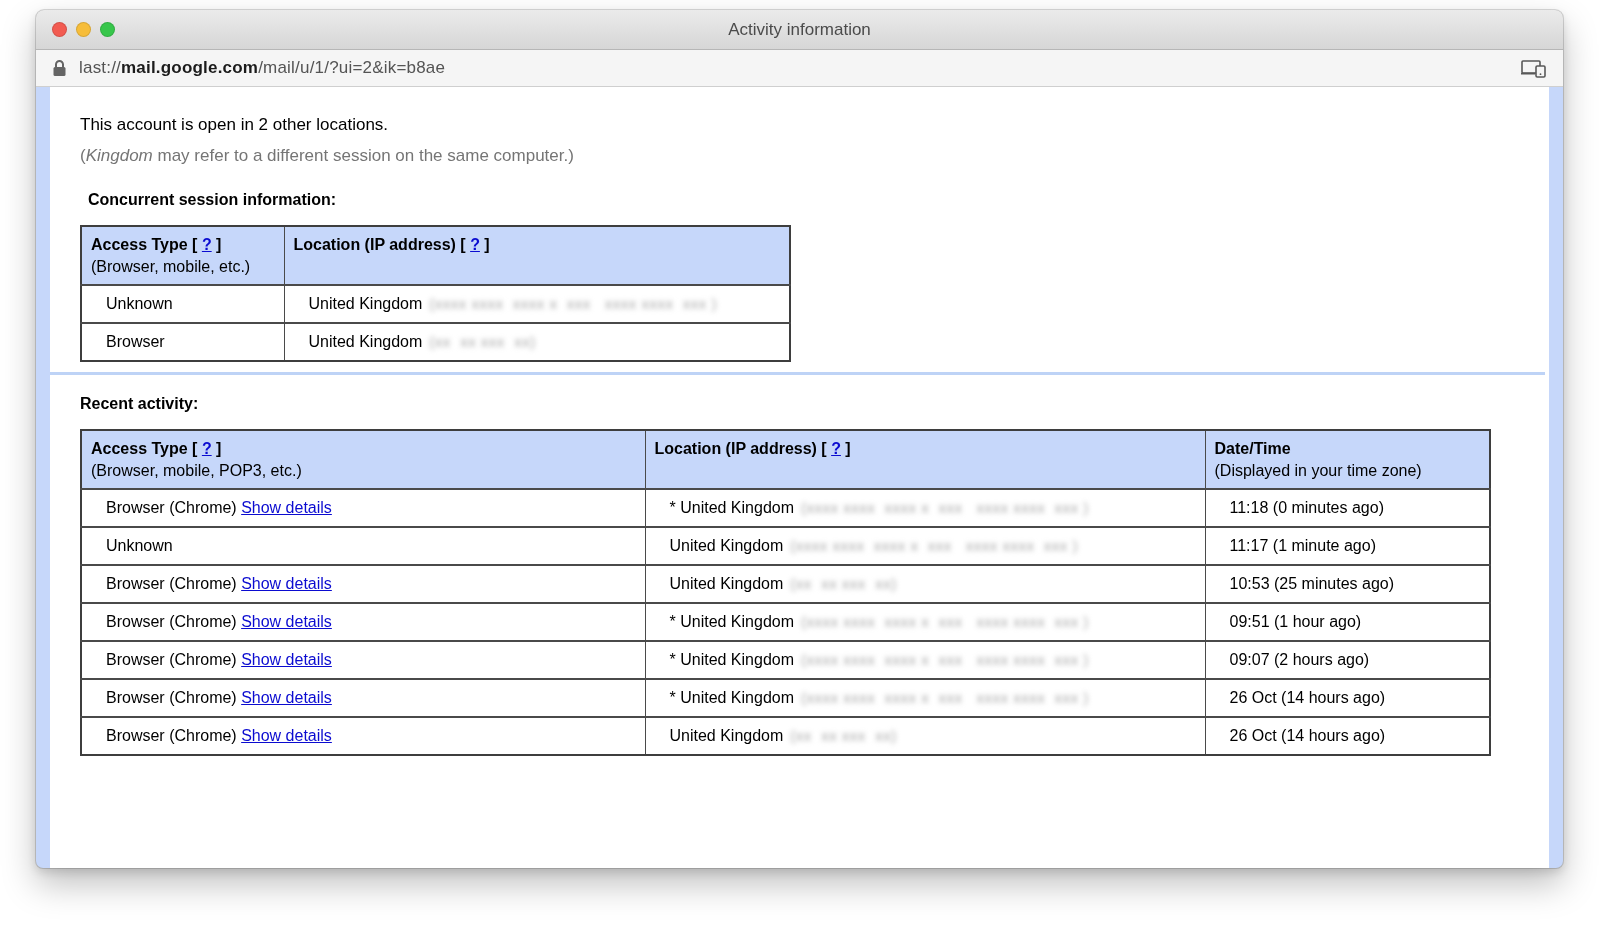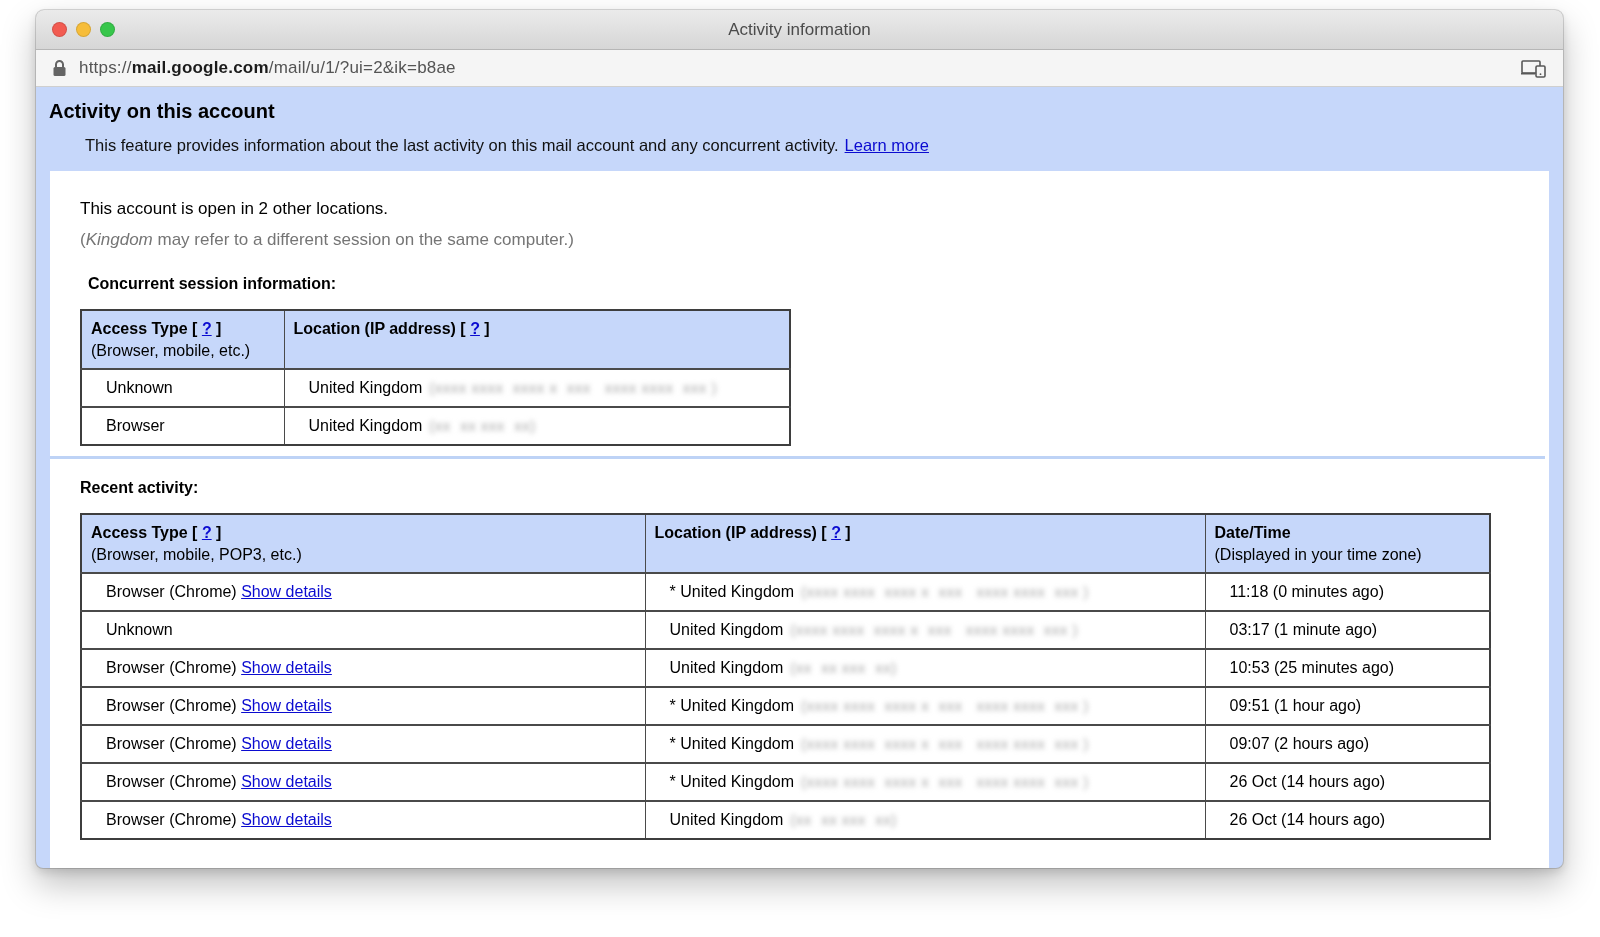--- a/index.html
+++ b/index.html
@@ -76,37 +76,33 @@
     <div class="win-title">Activity information</div>
   </div>
 
   <div class="urlbar">
     <span class="lock">
       <svg width="15" height="18" viewBox="0 0 15 18">
         <rect x="1.5" y="8" width="12" height="9" rx="1.5" fill="#646464"></rect>
         <path d="M4 8 V5.5 a3.5 3.5 0 0 1 7 0 V8" fill="none" stroke="#646464" stroke-width="2"></path>
       </svg>
     </span>
-    <span class="url"><span class="proto">https://</span><span class="domain">mail.google.com</span><span class="path">/mail/u/1/?ui=2&amp;ik=b8ae</span></span>
+    <span class="url"><span class="proto">last://</span><span class="domain">mail.google.com</span><span class="path">/mail/u/1/?ui=2&amp;ik=b8ae</span></span>
     <span class="devices">
       <svg width="26" height="20" viewBox="0 0 26 20">
         <rect x="1" y="3" width="18" height="12" rx="1" fill="none" stroke="#585858" stroke-width="1.6"></rect>
         <line x1="0" y1="15.6" x2="14" y2="15.6" stroke="#585858" stroke-width="1.6"></line>
         <rect x="15" y="8" width="9" height="11" rx="1.2" fill="#f5f5f5" stroke="#585858" stroke-width="1.6"></rect>
         <circle cx="19.5" cy="16.2" r="0.9" fill="#585858"></circle>
       </svg>
     </span>
   </div>
 
   <div class="page">
 
-    <div class="gm-header">
-      <h1 class="gm-title">Activity on this account</h1>
-      <p class="gm-desc"><span>This feature provides information about the last activity on this mail account and any concurrent activity.</span><span class="lnk lm">Learn more</span></p>
-    </div>
 
     <div class="panel">
 
       <p class="line1">This account is open in 2 other locations.</p>
       <p class="line2"><span>(</span><i>Kingdom</i><span> may refer to a different session on the same computer.)</span></p>
 
       <p class="sec-heading">Concurrent session information:</p>
 
       <table class="t1">
         <thead>
@@ -142,21 +138,21 @@
         </thead>
         <tbody>
           <tr>
             <td><span>Browser (Chrome) </span><span class="lnk">Show details</span></td>
             <td><span>* United Kingdom</span><span class="mask">(xxxx xxxx  xxxx x  xxx   xxxx xxxx  xxx )</span></td>
             <td>11:18 (0 minutes ago)</td>
           </tr>
           <tr>
             <td><span>Unknown</span></td>
             <td><span>United Kingdom</span><span class="mask">(xxxx xxxx  xxxx x  xxx   xxxx xxxx  xxx )</span></td>
-            <td>03:17 (1 minute ago)</td>
+            <td>11:17 (1 minute ago)</td>
           </tr>
           <tr>
             <td><span>Browser (Chrome) </span><span class="lnk">Show details</span></td>
             <td><span>United Kingdom</span><span class="mask">(xx  xx xxx  xx)</span></td>
             <td>10:53 (25 minutes ago)</td>
           </tr>
           <tr>
             <td><span>Browser (Chrome) </span><span class="lnk">Show details</span></td>
             <td><span>* United Kingdom</span><span class="mask">(xxxx xxxx  xxxx x  xxx   xxxx xxxx  xxx )</span></td>
             <td>09:51 (1 hour ago)</td>

